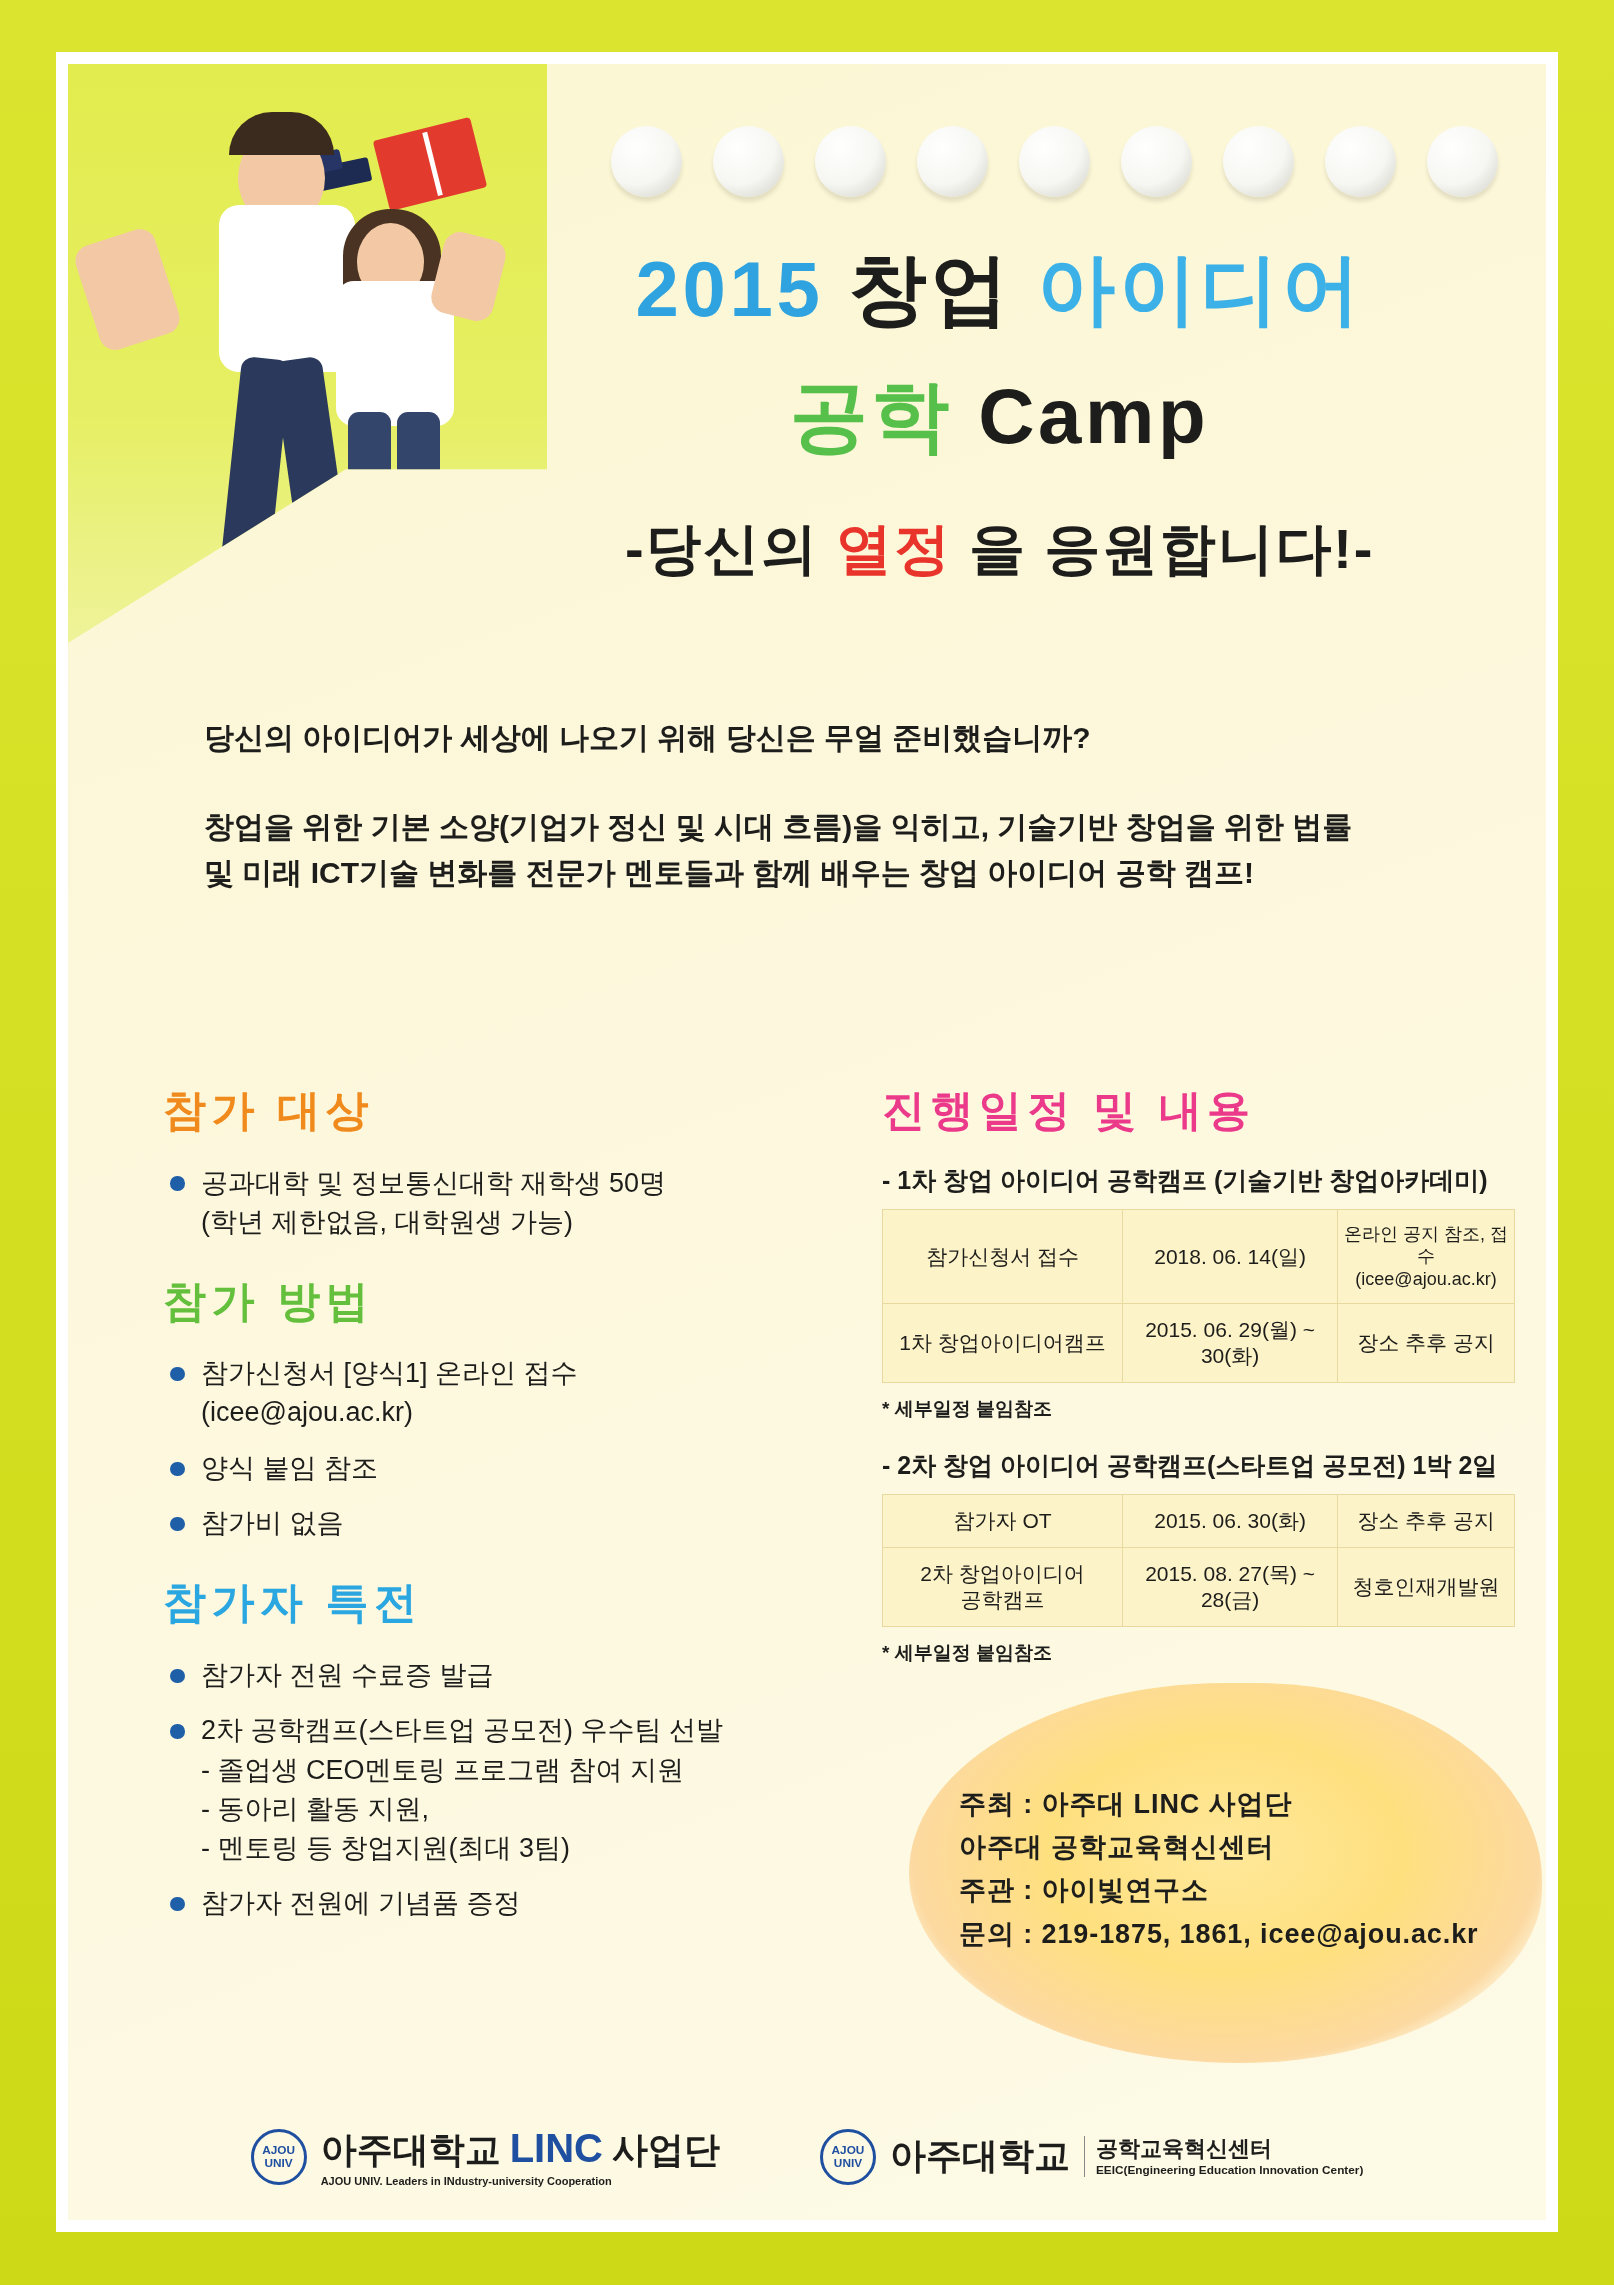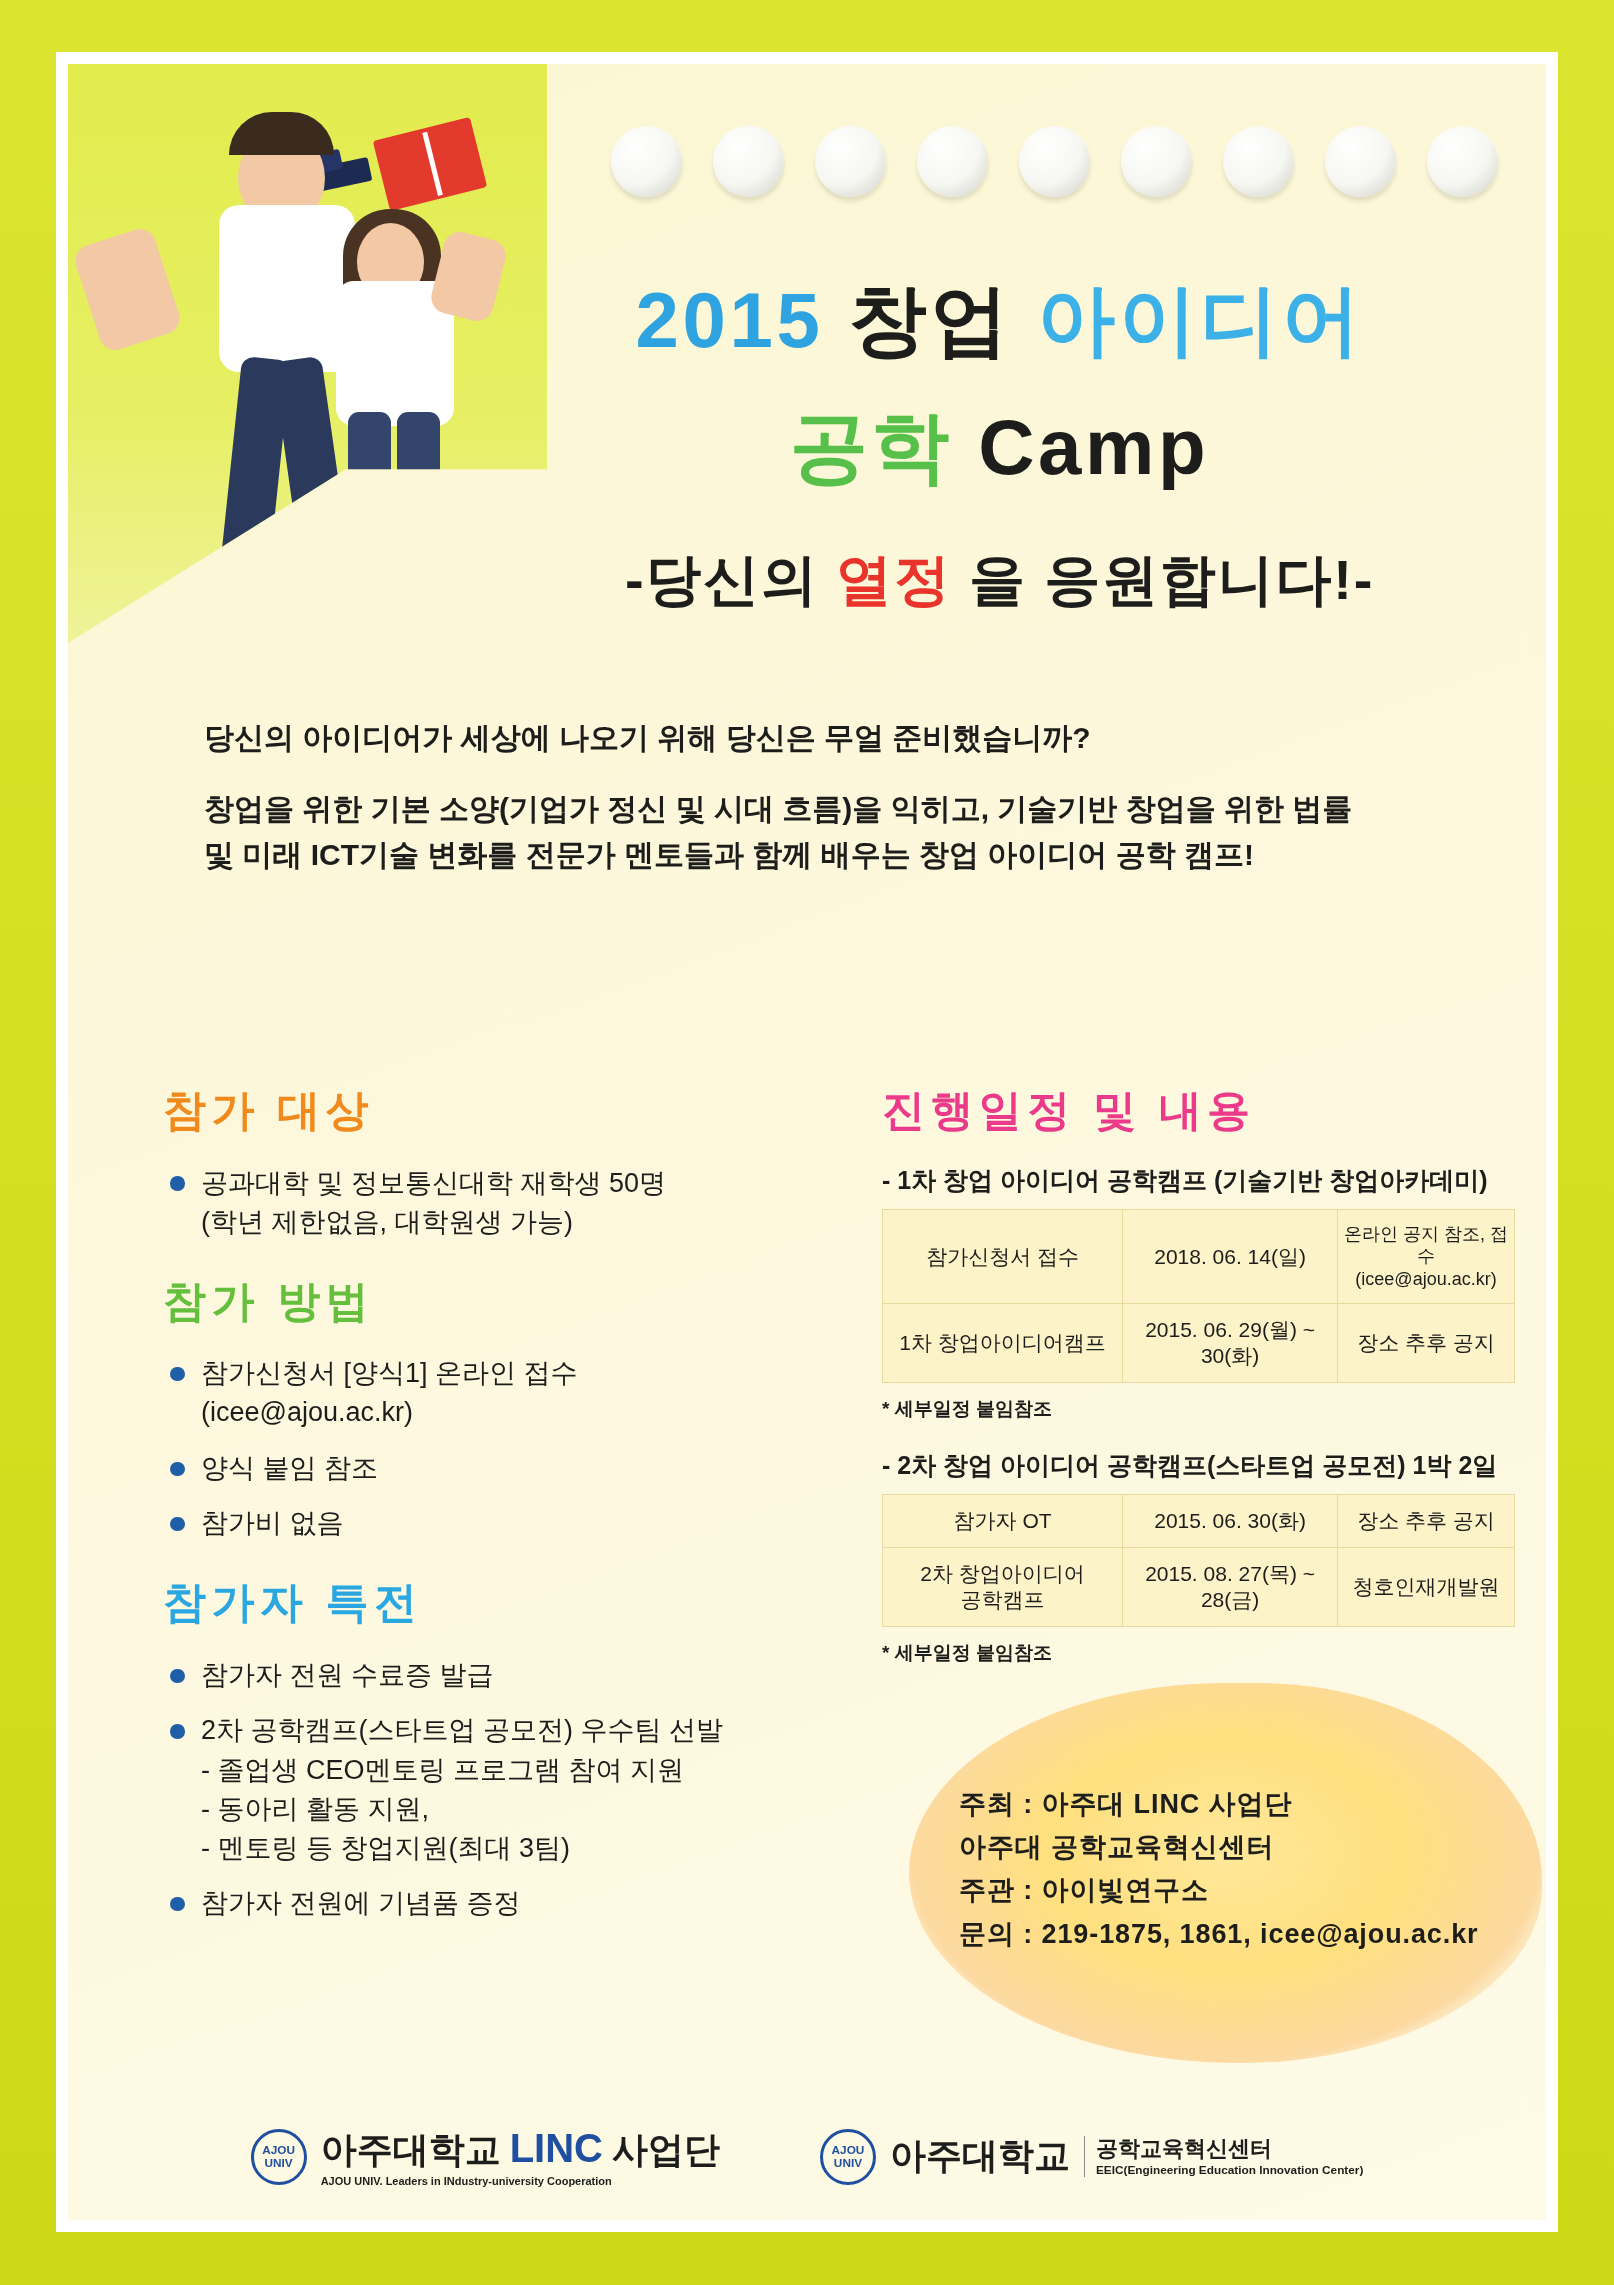--- a/index.html
+++ b/index.html
@@ -98,21 +98,21 @@
     width: 71px; height: 71px;
     border-radius: 50%;
     background: radial-gradient(circle at 35% 30%, #ffffff 0%, #f6f6f2 55%, #cfcfc6 100%);
     box-shadow: 0 4.5px 4.5px rgba(0,0,0,0.10);
   }
 
   
   .title-wrap {
     position: absolute;
     left: 425px;
-    top: 205px;
+    top: 174px;
     width: 1013px;
     text-align: center;
   }
   .t-line1 {
     font-size: 78px;
     font-weight: bold;
     letter-spacing: 3.6px;
     white-space: nowrap;
   }
   .t-line1 .y2015 { color: #2fa3e0; }
@@ -141,21 +141,21 @@
     left: 136px;
     top: 651px;
     width: 1294px;
     color: #1d1d1b;
   }
   .intro p {
     font-size: 30px;
     line-height: 1.55;
     font-weight: bold;
   }
-  .intro p.second { margin-top: 24px; }
+  .intro p.second { margin-top: 42px; }
 
   
   .col-left {
     position: absolute;
     left: 95px;
     top: 1018px;
     width: 688px;
   }
   .col-right {
     position: absolute;

